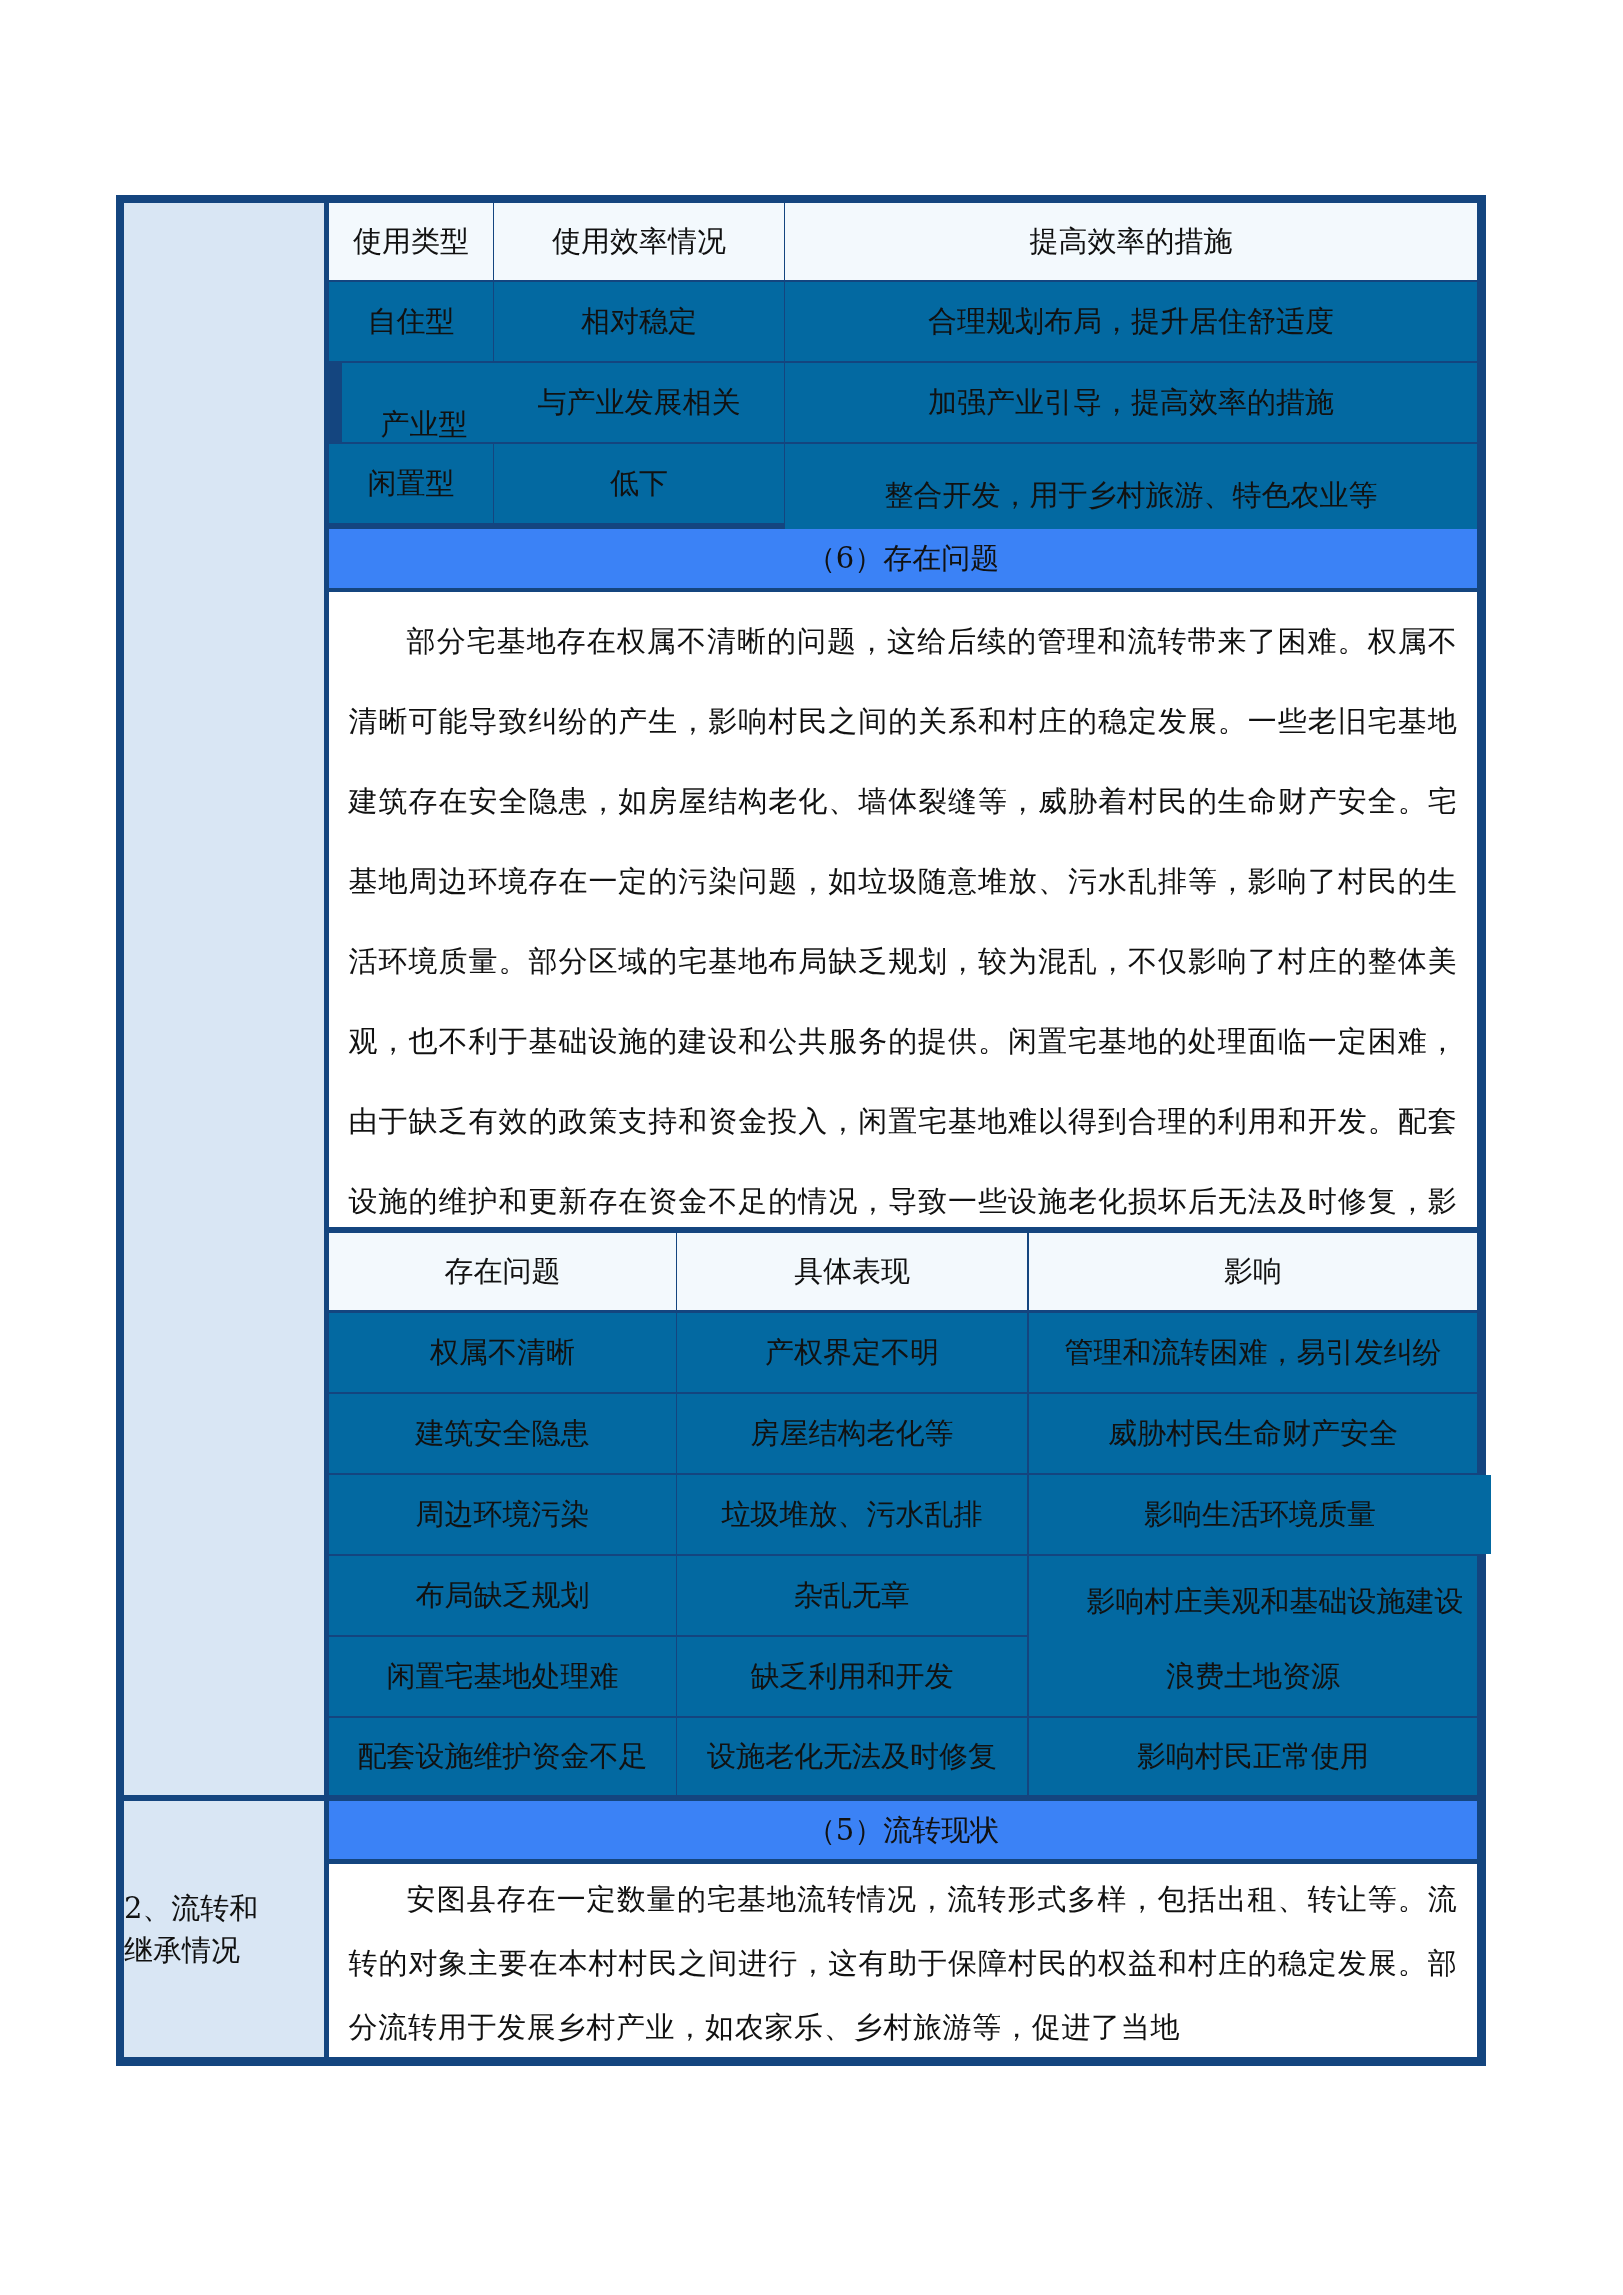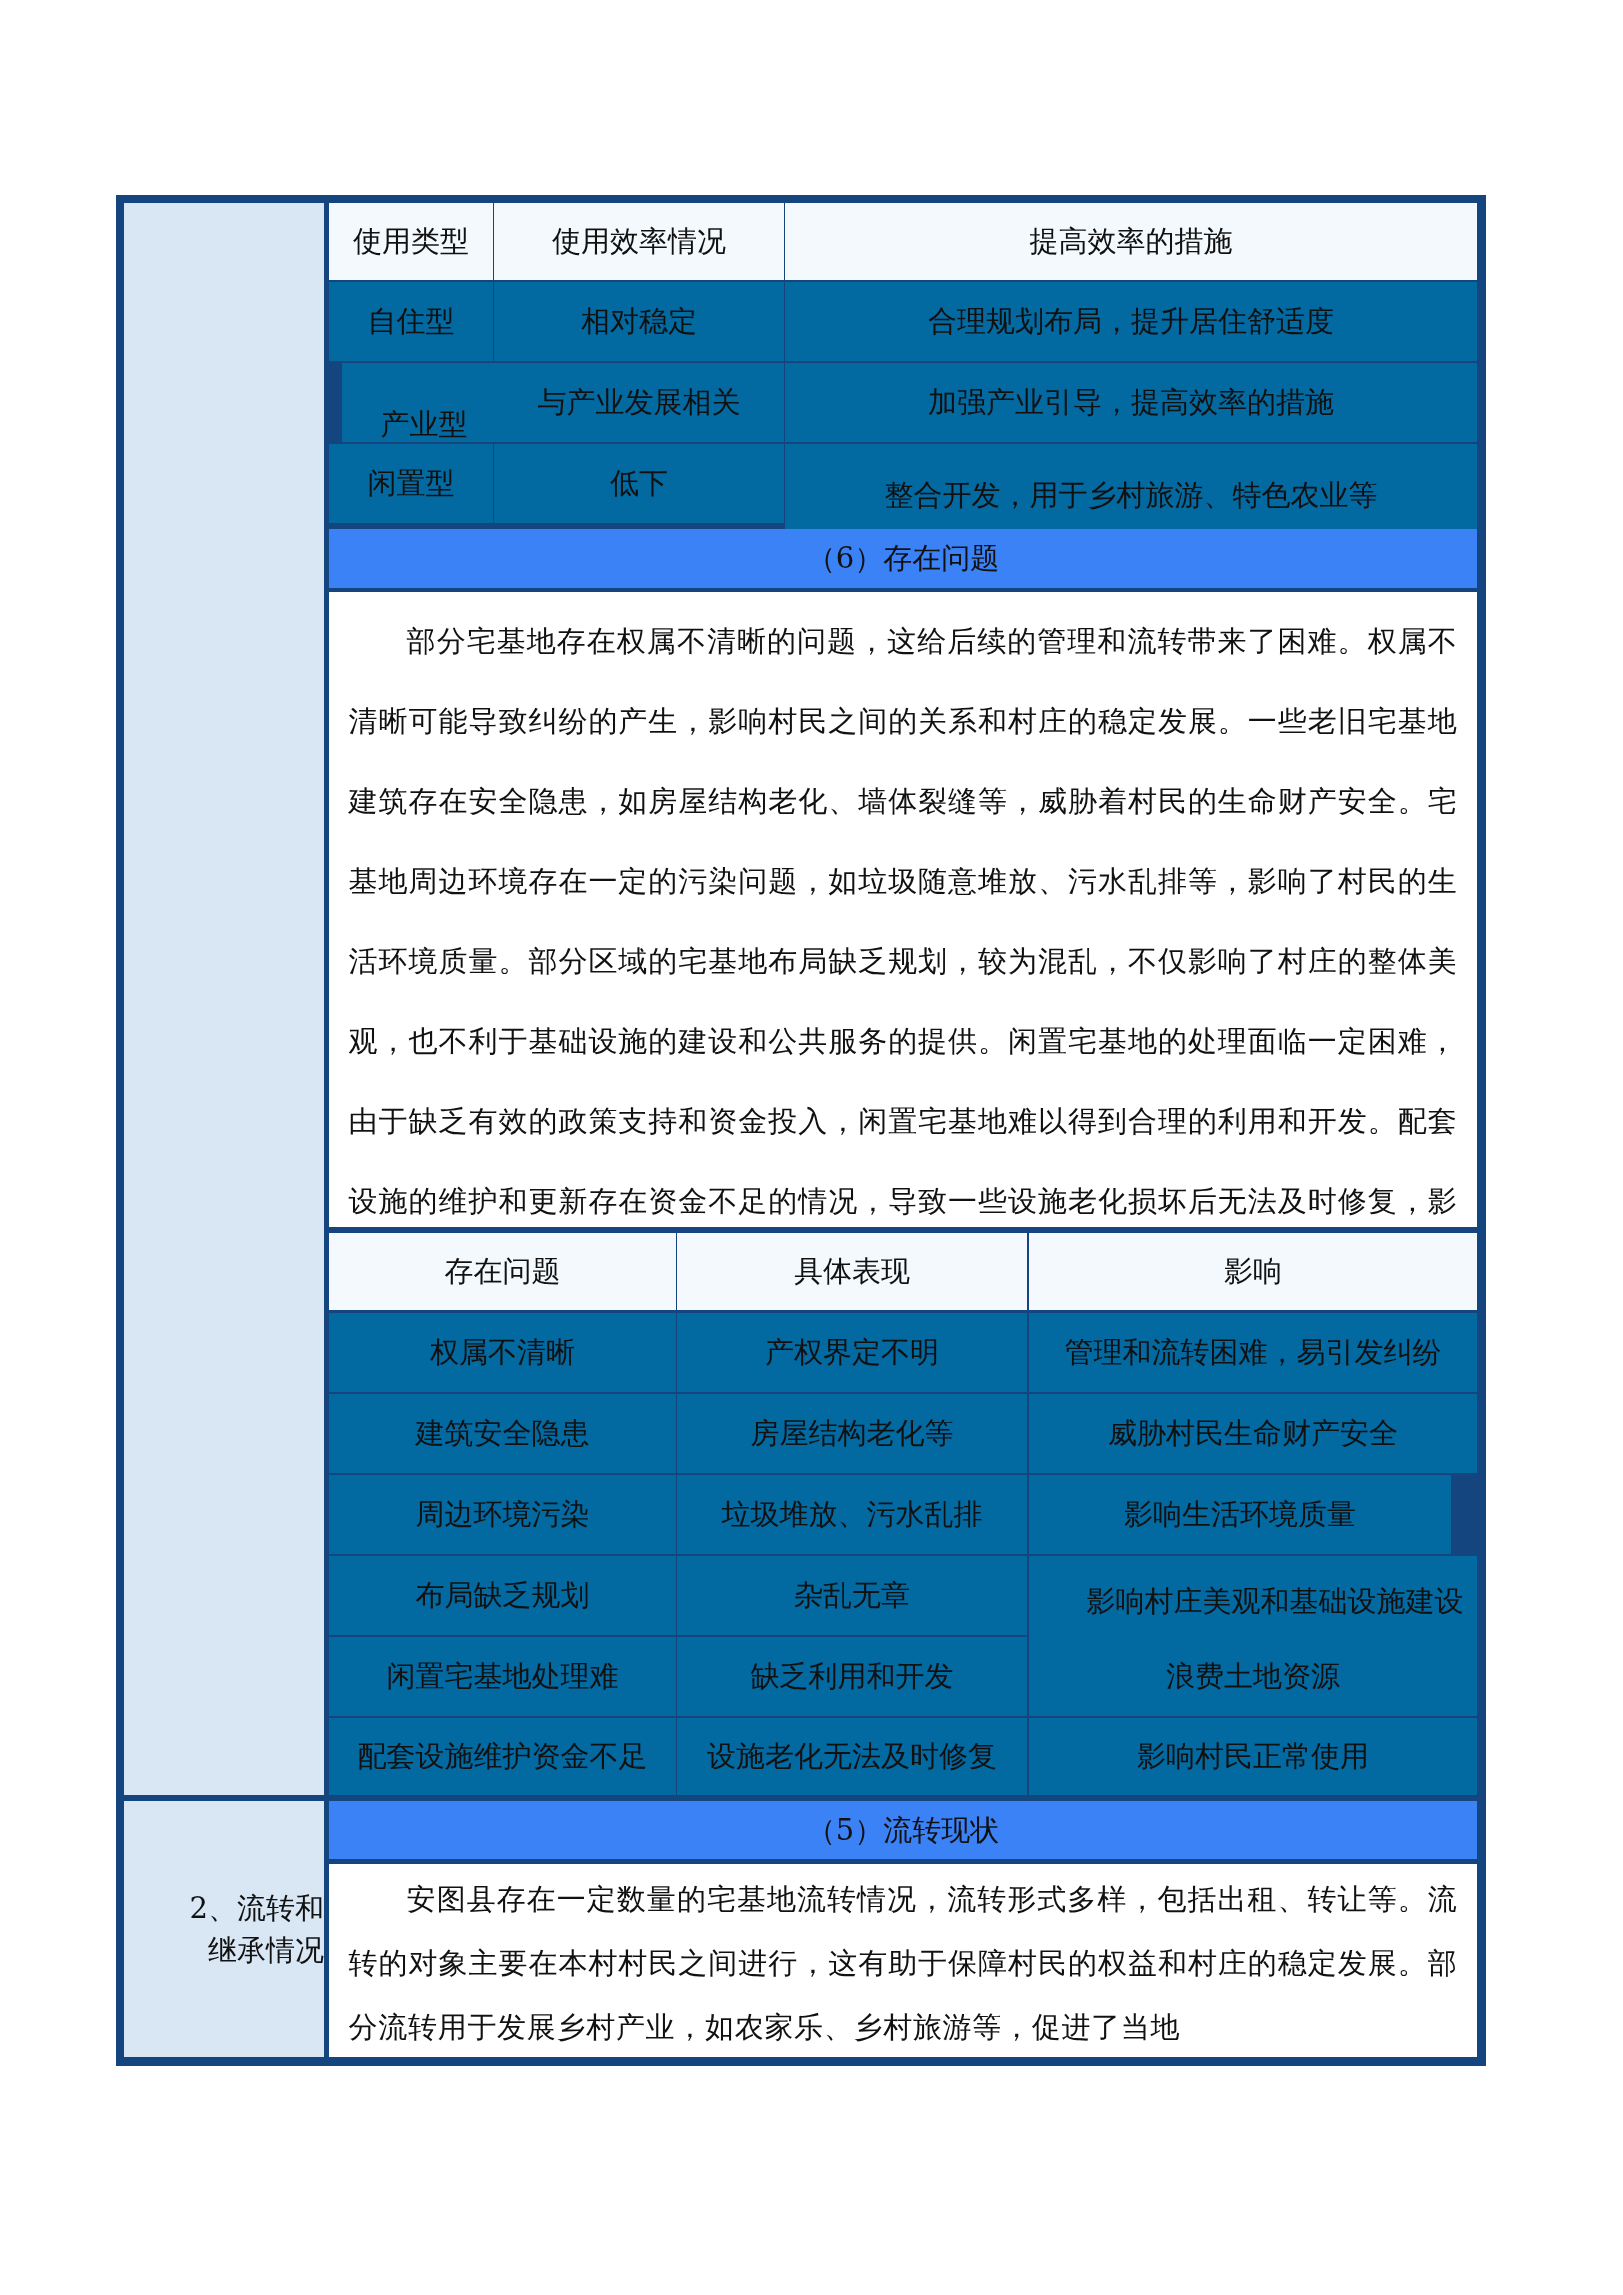--- a/index.html
+++ b/index.html
@@ -10,21 +10,21 @@
   .left-col { position: absolute; background: #d9e6f4; }
   .cell { position: absolute; display: flex; align-items: center; justify-content: center;
           text-align: center; font-size: 29px; line-height: 1.2; box-sizing: border-box; }
   .hdr { background: #f3f9fd; }
   .body-cell { background: #0369a1; }
   .section-title { background: #3b82f6; }
   .para { position: absolute; background: #ffffff; box-sizing: border-box;
           padding: 9.2px 19.6px 0 19.6px; font-size: 29px; line-height: 80px; text-align: justify;
           text-indent: 58px; letter-spacing: 0.7px; }
   .para span { display: block; }
-  .left-label { position: absolute; display: flex; align-items: flex-end; justify-content: center;
+  .left-label { position: absolute; display: flex; align-items: flex-start; justify-content: center;
                 text-align: center; font-size: 29px; line-height: 42px; }
 </style>
 </head>
 <body>
 
 <div class="page-table">
 
   <div class="left-col" style="left:7.9px; top:7.9px; width:200px; height:1592px;"></div>
 
   <div class="left-col" style="left:7.9px; top:1606px; width:200px; height:1565px; height:256px;"></div>
@@ -110,21 +110,21 @@
   <div class="cell body-cell" style="left:913px; top:1199px; width:448px; height:79px;">
       <span>威胁村民生命财产安全</span>
     </div>
 
   <div class="cell body-cell" style="left:213px; top:1280px; width:347px; height:79px;">
       <span>周边环境污染</span>
     </div>
   <div class="cell body-cell" style="left:561px; top:1280px; width:350px; height:79px;">
       <span>垃圾堆放、污水乱排</span>
     </div>
-  <div class="cell body-cell" style="left:913px; top:1280px; width:422px; height:79px;text-align:center;">
+  <div class="cell body-cell" style="left:913px; top:1280px; width:462px; height:79px;text-align:center;">
       <span>影响生活环境质量</span>
     </div>
 
   <div class="cell body-cell" style="left:213px; top:1361px; width:347px; height:79px;">
       <span>布局缺乏规划</span>
     </div>
   <div class="cell body-cell" style="left:561px; top:1361px; width:350px; height:79px;">
       <span>杂乱无章</span>
     </div>
   <div class="cell body-cell" style="left:913px; top:1361px; width:448px; height:91px;padding-left:44px;">

